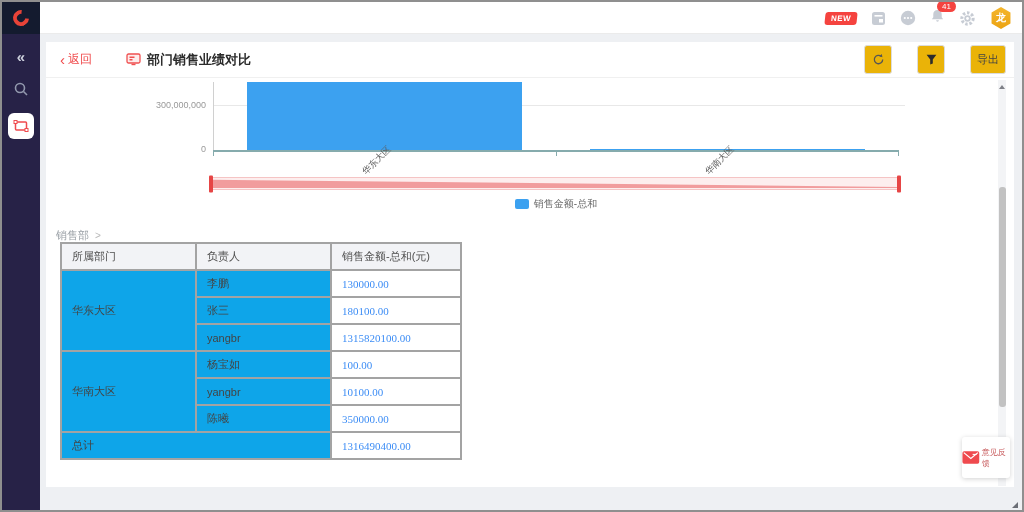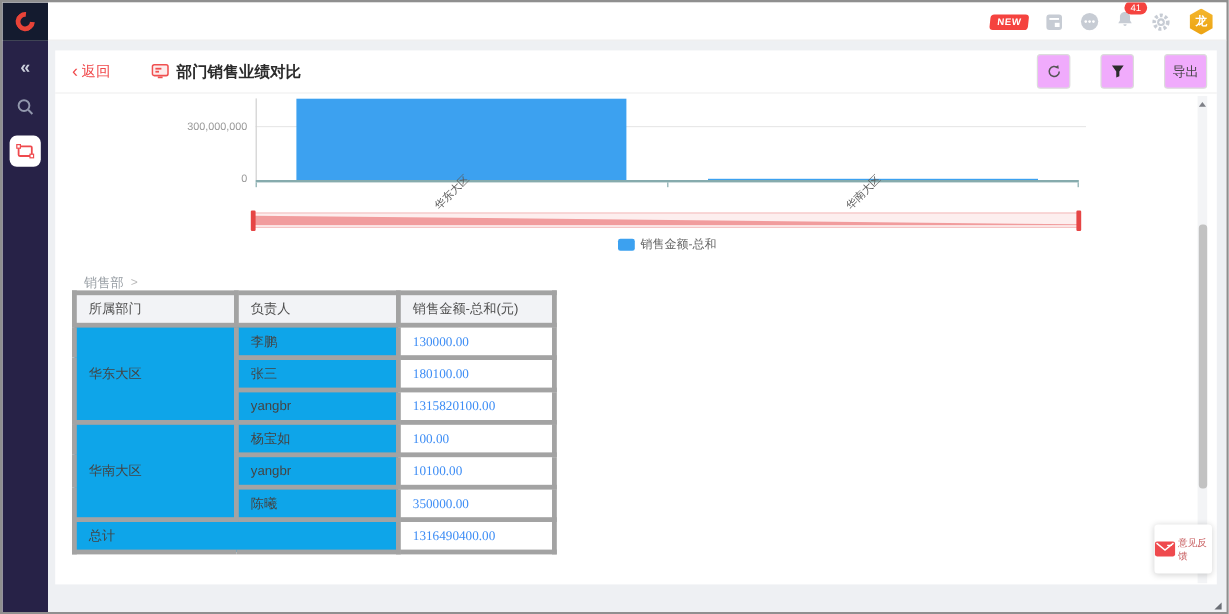--- a/index.html
+++ b/index.html
@@ -26,45 +26,45 @@
   .main { position:relative; flex:1; background:#eef0f3; }
   .card { position:absolute; left:6px; top:8px; width:968px; height:445px; background:#fff; }
 
   
   .card-head { position:absolute; left:0; top:0; right:0; height:36px; border-bottom:1px solid #f0f0f0; display:flex; align-items:center; padding:0 8px 0 14px; }
   .back { display:flex; align-items:center; gap:3px; color:#f0484a; font-size:12px; cursor:pointer; }
   .back .chev { font-size:15px; line-height:1; }
   .title-wrap { display:flex; align-items:center; gap:6px; margin-left:34px; }
   .page-title { font-size:13px; font-weight:bold; color:#2b2b2b; }
   .head-btns { margin-left:auto; display:flex; align-items:center; gap:9px; }
-  .tool-btn { height:29px; min-width:28px; background:#f0abfc; border:1px solid #dcdcdc; border-radius:3px; display:flex; align-items:center; justify-content:center; font-size:11px; color:#444; padding:0 6px; cursor:pointer;margin-left:16px; }
+  .tool-btn { height:29px; min-width:28px; background:#eab308; border:1px solid #dcdcdc; border-radius:3px; display:flex; align-items:center; justify-content:center; font-size:11px; color:#444; padding:0 6px; cursor:pointer;margin-left:16px; }
 
   
   .y-axis-line { position:absolute; left:167px; top:40px; width:1px; height:68px; background:#d0d0d0; }
   .gridline { position:absolute; left:167px; top:63px; width:692px; height:1px; background:#e8e8e8; }
   .x-axis { position:absolute; left:167px; top:108px; width:686px; height:2px; background:#86abad; }
   .x-tick { position:absolute; top:110px; width:1px; height:4px; background:#86abad; }
   .ylab { position:absolute; width:70px; text-align:right; font-size:9px; color:#999; }
   .chart-plot { position:absolute; left:167px; top:40px; width:686px; height:68px; overflow:hidden; }
   .bar { position:absolute; bottom:0; }
   .cat-label { position:absolute; top:114px; font-size:9px; color:#5a5a5a; transform:translate(-70%,-2px) rotate(-45deg); white-space:nowrap; }
 
   .dz { position:absolute; left:164px; top:135px; width:690px; height:13px; background:#fdeeee; border:1px solid #f5c4c4; }
   .dz-shadow { position:absolute; inset:1px; background:#f19c9d; clip-path:polygon(0 8%,100% 88%,100% 100%,0 100%); }
   .dz-handle { position:absolute; top:50%; transform:translateY(-50%); width:4px; height:17px; background:#e64545; border-radius:1px; }
 
   .legend { position:absolute; left:167px; top:155px; width:686px; display:flex; align-items:center; justify-content:center; gap:5px; }
   .legend-swatch { width:14px; height:10px; border-radius:2px; background:#3ca1f0; }
   .legend-label { font-size:10px; color:#666; }
 
   
-  .crumb { position:absolute; left:24px; top:186px; font-size:11px; color:#9aa0a6; display:flex; gap:6px; align-items:center; }
+  .crumb { position:absolute; left:10px; top:186px; font-size:11px; color:#9aa0a6; display:flex; gap:6px; align-items:center; }
   .crumb .sep { color:#b8b8b8; font-size:10px; }
   table.sales { position:absolute; left:14px; top:200px; border-collapse:collapse; table-layout:fixed; width:400px; font-size:11px; }
-  table.sales th, table.sales td { border:4px solid #a3a3a3; height:27px; padding:0 10px; font-weight:normal; text-align:left; }
+  table.sales th, table.sales td { border:2px solid #a3a3a3; height:27px; padding:0 10px; font-weight:normal; text-align:left; }
   table.sales th { background:#f2f3f6; color:#4f4f4f; }
   td.gray { background:#0ea5e9; color:#444; }
   td.val { background:#fff; color:#3d8df5; text-align:right; cursor:pointer;font-family:Liberation Serif, serif; }
 
   
   .vtrack { position:absolute; left:952px; top:38px; width:8px; height:406px; background:#f3f4f6; }
   .vthumb { position:absolute; left:0.5px; top:107px; width:7px; height:220px; background:#c2c2c2; border-radius:3px; }
   .scroll-up { position:absolute; left:1px; top:5px; width:0; height:0; border-left:3px solid transparent; border-right:3px solid transparent; border-bottom:4px solid #7e8087; }
   .feedback { position:absolute; left:922px; top:403px; width:48px; height:41px; background:#fff; border-radius:3px; box-shadow:0 1px 5px rgba(0,0,0,.18); display:flex; flex-direction:row; align-items:center; justify-content:center; gap:2px; z-index:5; cursor:pointer; }
   .feedback .fb-label { font-size:8px; color:#c75a5c; }

